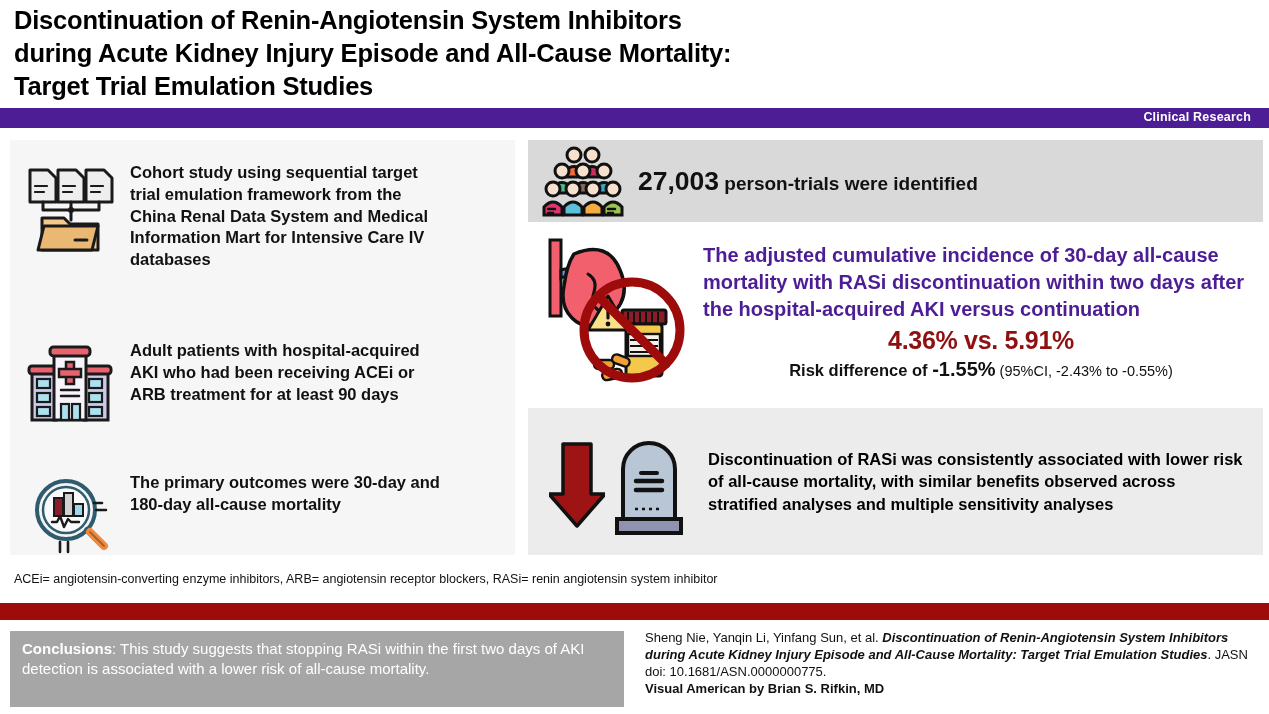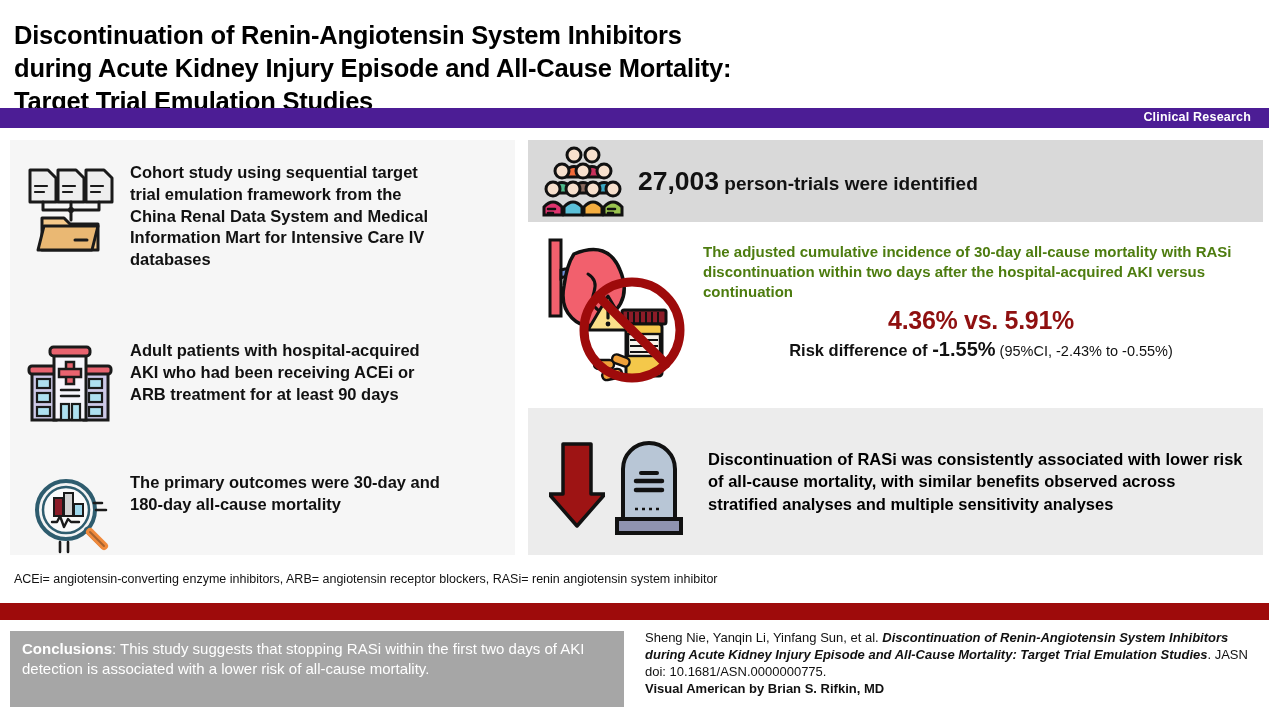--- a/index.html
+++ b/index.html
@@ -5,21 +5,21 @@
   * { box-sizing: border-box; margin: 0; padding: 0; }
   html, body {
     width: 1269px; height: 714px;
     background: #ffffff;
     font-family: "Liberation Sans", sans-serif;
     overflow: hidden;
   }
   .page { position: relative; width: 1269px; height: 714px; background:#fff; }
 
   
-  .header { position:absolute; left:0; top:15px; width:1269px; height:108px; }
+  .header { position:absolute; left:0; top:0; width:1269px; height:108px; }
   .title {
     position:absolute; left:14px; top:4px; width:900px;
     font-size:25.5px; font-weight:bold; color:#000; line-height:1.30;
     letter-spacing:-0.2px;
   }
   .title div { white-space:nowrap; }
 
   .logo-block { position:absolute; right:10px; top:2px; width:262px; text-align:center; }
   .logo-word {
     font-size:70px; font-weight:bold; color:#c1272d; line-height:0.95;
@@ -73,21 +73,21 @@
   .r-top .headline { font-size:19px; font-weight:bold; color:#111; }
   .r-top .headline .big { font-size:26.5px; font-weight:bold; }
 
   .r-mid {
     position:absolute; left:528px; top:230px; width:735px; height:168px;
     background:#ffffff; display:flex; align-items:flex-start;
   }
   .r-mid .ico { width:175px; flex:0 0 175px; display:flex; justify-content:center; padding-top:4px; }
   .r-mid .body { padding-top:12px; width:556px; }
   .r-mid .lead {
-    font-size:15px; font-weight:bold; color:#4d7c0f; line-height:1.34;
+    font-size:20px; font-weight:bold; color:#4c1d95; line-height:1.34;
   }
   .r-mid .vs {
     text-align:center; font-size:25px; font-weight:bold; color:#8f1010;
     margin-top:4px; letter-spacing:-0.3px;
   }
   .r-mid .rd {
     text-align:center; font-size:16.5px; font-weight:bold; color:#111; margin-top:3px;
   }
   .r-mid .rd .num { font-size:20px; font-weight:bold; }
   .r-mid .rd .ci { font-size:14.5px; font-weight:normal; }

